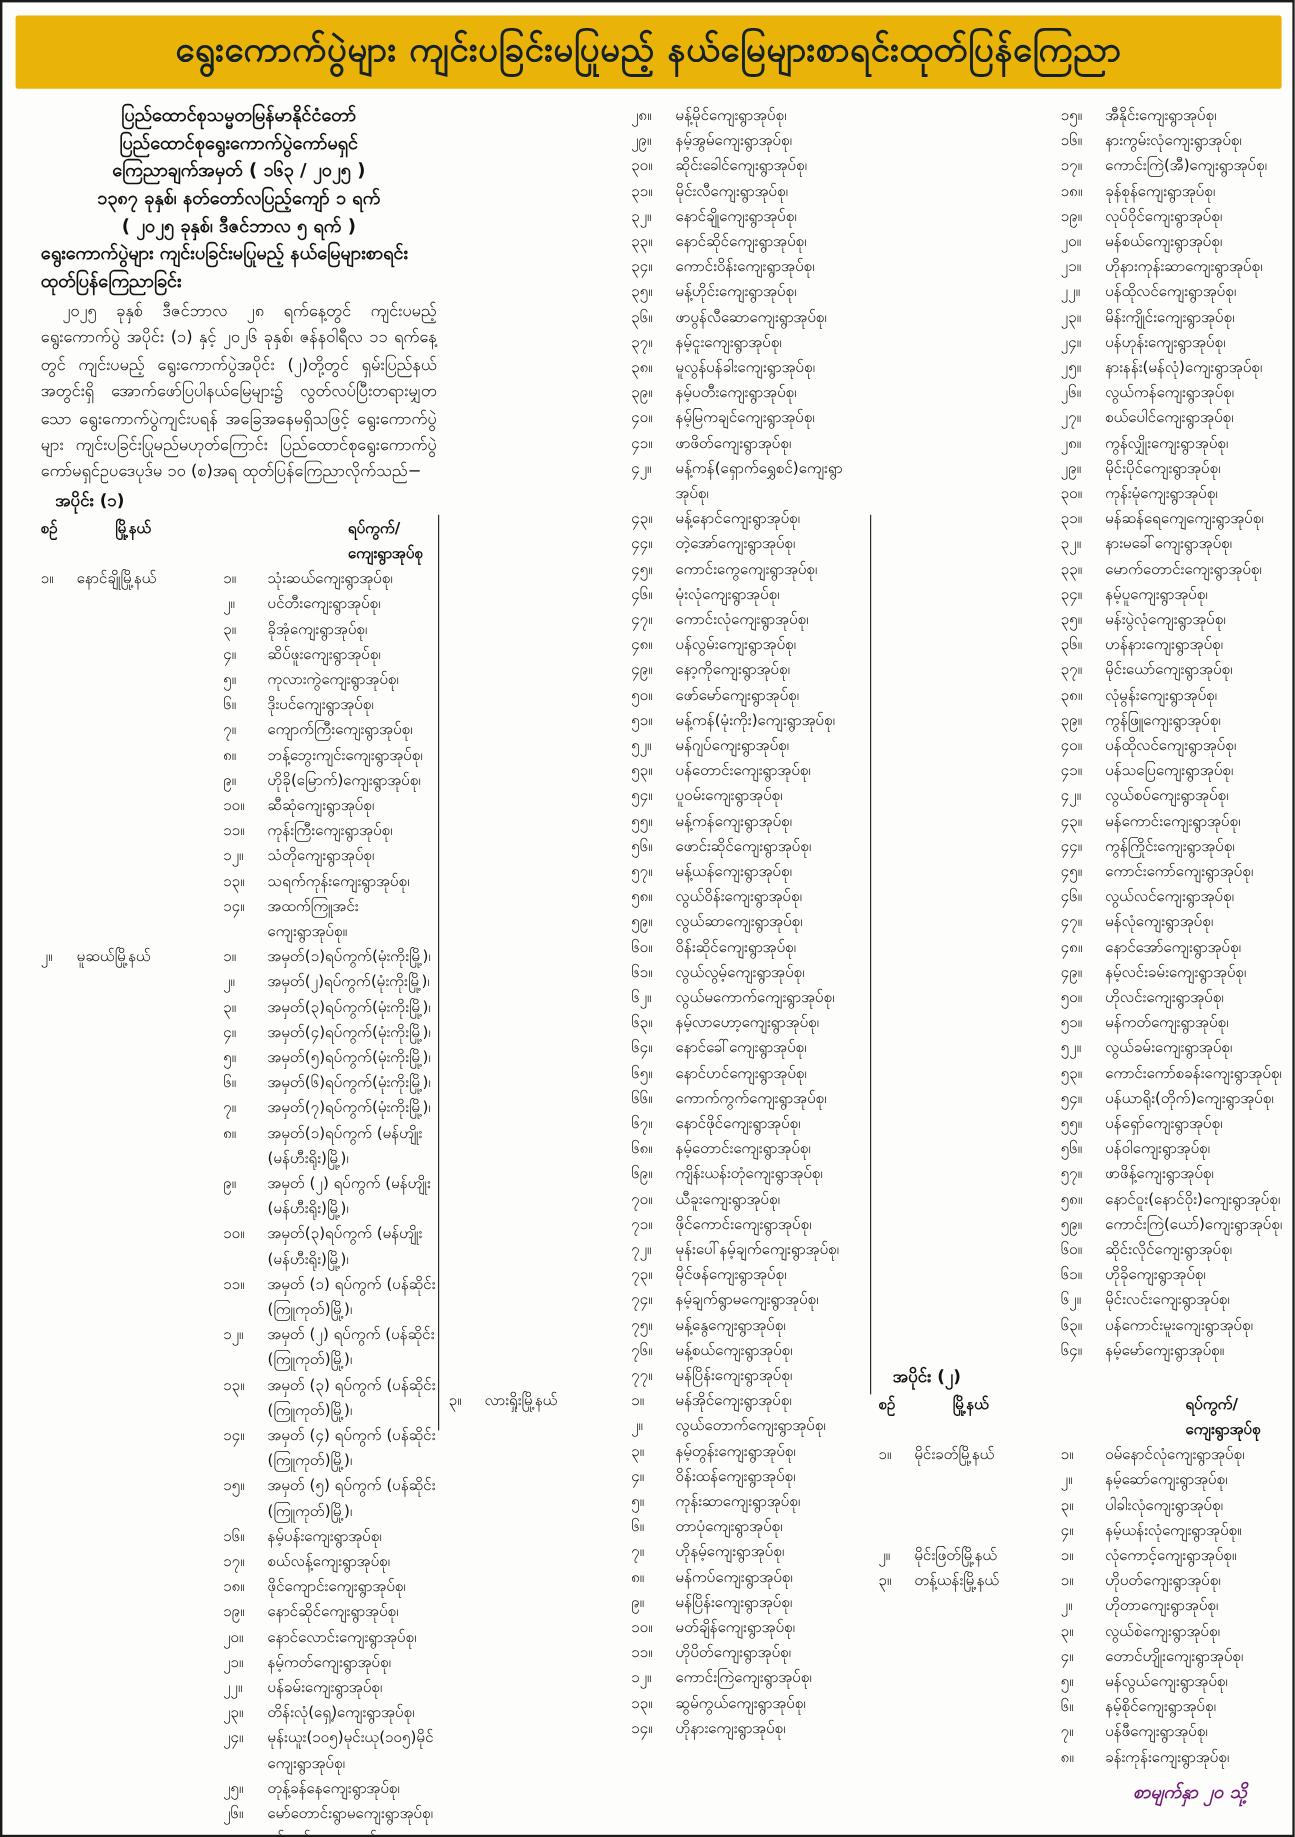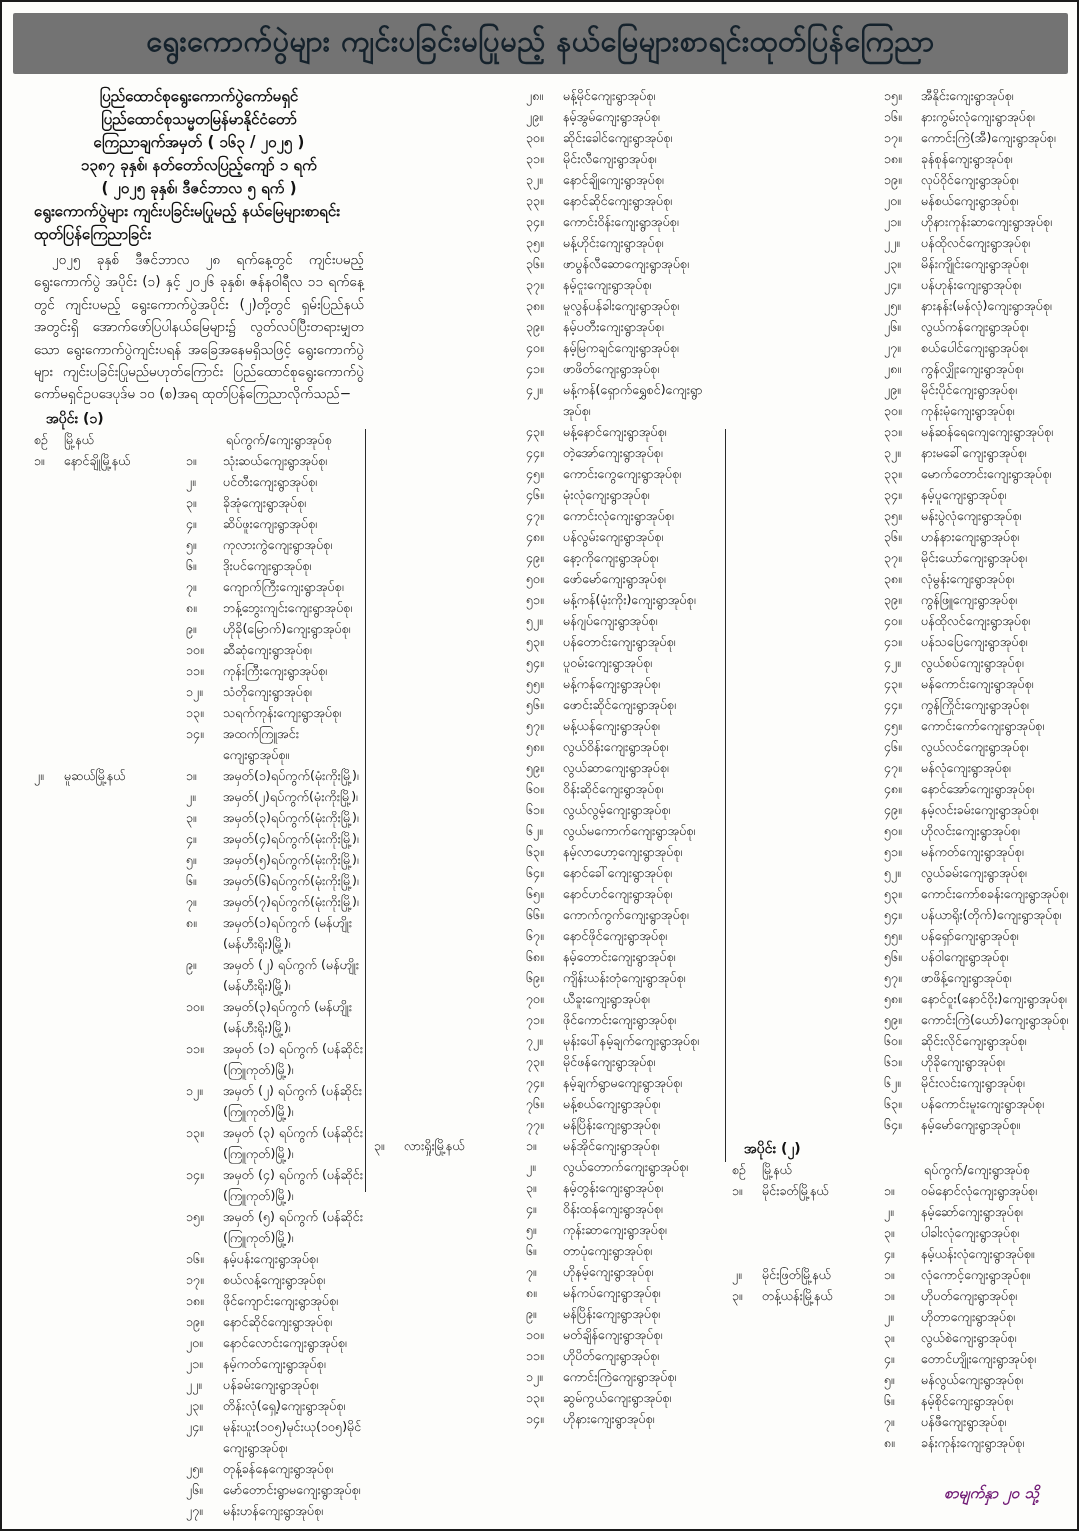--- a/index.html
+++ b/index.html
@@ -8,21 +8,21 @@
     width:1079px;height:1531px;
     background:#fdfdfb;
     border:2px solid #1b1b1b;
     box-sizing:border-box;
     font-family:"DejaVu Sans", sans-serif;
     color:#111;
     overflow:hidden;
   }
   #title-bar{
     position:absolute;left:11px;top:11px;width:1055px;height:61px;
-    background:#737373;
+    background:#eab308;
     display:flex;align-items:center;justify-content:center;
     border-radius:2px;
   }
   #title-bar .t{
     font-size:29px;font-weight:bold;color:#15222c;letter-spacing:.5px;
     white-space:nowrap;
   }
   .col{position:absolute;top:83px;height:1440px;}
   #col1{left:32px;width:330px;}
   #col2{left:372px;width:346px;}
@@ -33,21 +33,21 @@
   .ann-sub{ text-align:left;font-weight:bold;font-size:15px;line-height:23px;}
   .ann-body{
     margin-top:2px;font-size:13.6px;line-height:22.4px;text-align:justify;
     text-indent:18px;
   }
   .part-label{font-weight:bold;font-size:14px;line-height:22px;margin-top:2px;margin-left:12px;}
 
   
   .list{font-size:12.6px;line-height:21px;}
   .lrow{display:flex;align-items:flex-start;}
-  .thead{font-weight:normal;}
+  .thead{font-weight:bold;gap:32px;}
   .c-sn{flex:0 0 30px;}
   .c-town{flex:0 0 122px;}
   .c-vno{flex:0 0 37px;}
   .c-vname{flex:1;min-width:0;}
   .c-ward{flex:1;margin-left:40px;}
 
   .vdiv{position:absolute;width:1px;background:#2a2a2a;}
   #vdiv1{left:363px;top:427px;height:763px;}
   #vdiv2{left:723px;top:427px;height:733px;}
 
@@ -59,22 +59,22 @@
 </head>
 <body>
 
 <div id="page">
 
   <div id="title-bar">
     <div class="t">ရွေးကောက်ပွဲများ ကျင်းပခြင်းမပြုမည့် နယ်မြေများစာရင်းထုတ်ပြန်ကြေညာ</div>
   </div>
 
   <div class="col" id="col1">
+    <div class="ann-line">ပြည်ထောင်စုသမ္မတမြန်မာနိုင်ငံတော်</div>
     <div class="ann-line">ပြည်ထောင်စုရွေးကောက်ပွဲကော်မရှင်</div>
-    <div class="ann-line">ပြည်ထောင်စုသမ္မတမြန်မာနိုင်ငံတော်</div>
     <div class="ann-line">ကြေညာချက်အမှတ် ( ၁၆၃ / ၂၀၂၅ )</div>
     <div class="ann-line">၁၃၈၇ ခုနှစ်၊ နတ်တော်လပြည့်ကျော်  ၁  ရက်</div>
     <div class="ann-line">( ၂၀၂၅ ခုနှစ်၊ ဒီဇင်ဘာလ  ၅  ရက် )</div>
     <div class="ann-sub">ရွေးကောက်ပွဲများ ကျင်းပခြင်းမပြုမည့် နယ်မြေများစာရင်း</div>
     <div class="ann-sub">ထုတ်ပြန်ကြေညာခြင်း</div>
     <div class="ann-body">၂၀၂၅ ခုနှစ် ဒီဇင်ဘာလ ၂၈ ရက်နေ့တွင် ကျင်းပမည့် ရွေးကောက်ပွဲ အပိုင်း (၁) နှင့် ၂၀၂၆ ခုနှစ်၊ ဇန်နဝါရီလ ၁၁ ရက်နေ့တွင် ကျင်းပမည့် ရွေးကောက်ပွဲအပိုင်း (၂)တို့တွင် ရှမ်းပြည်နယ်အတွင်းရှိ အောက်ဖော်ပြပါနယ်မြေများ၌ လွတ်လပ်ပြီးတရားမျှတသော ရွေးကောက်ပွဲကျင်းပရန် အခြေအနေမရှိသဖြင့် ရွေးကောက်ပွဲများ ကျင်းပခြင်းပြုမည်မဟုတ်ကြောင်း ပြည်ထောင်စုရွေးကောက်ပွဲ ကော်မရှင်ဥပဒေပုဒ်မ ၁၀ (စ)အရ ထုတ်ပြန်ကြေညာလိုက်သည်−</div>
 
     <div class="part-label">အပိုင်း (၁)</div>
     <div class="lrow thead list">
       <span class="c-sn">စဉ်</span>
@@ -611,20 +611,26 @@
         </div>
         <div class="lrow">
           <span class="c-sn"></span>
           <span class="c-town"></span>
           <span class="c-vno">၇၄။</span>
           <span class="c-vname">နမ့်ချက်ရွာမကျေးရွာအုပ်စု၊</span>
         </div>
         <div class="lrow">
           <span class="c-sn"></span>
           <span class="c-town"></span>
+          <span class="c-vno">၇၅။</span>
+          <span class="c-vname">မန့်နွေကျေးရွာအုပ်စု၊</span>
+        </div>
+        <div class="lrow">
+          <span class="c-sn"></span>
+          <span class="c-town"></span>
           <span class="c-vno">၇၆။</span>
           <span class="c-vname">မန့်စယ်ကျေးရွာအုပ်စု၊</span>
         </div>
         <div class="lrow">
           <span class="c-sn"></span>
           <span class="c-town"></span>
           <span class="c-vno">၇၇။</span>
           <span class="c-vname">မန်ပြိန်းကျေးရွာအုပ်စု၊</span>
         </div>
         <div class="lrow">

